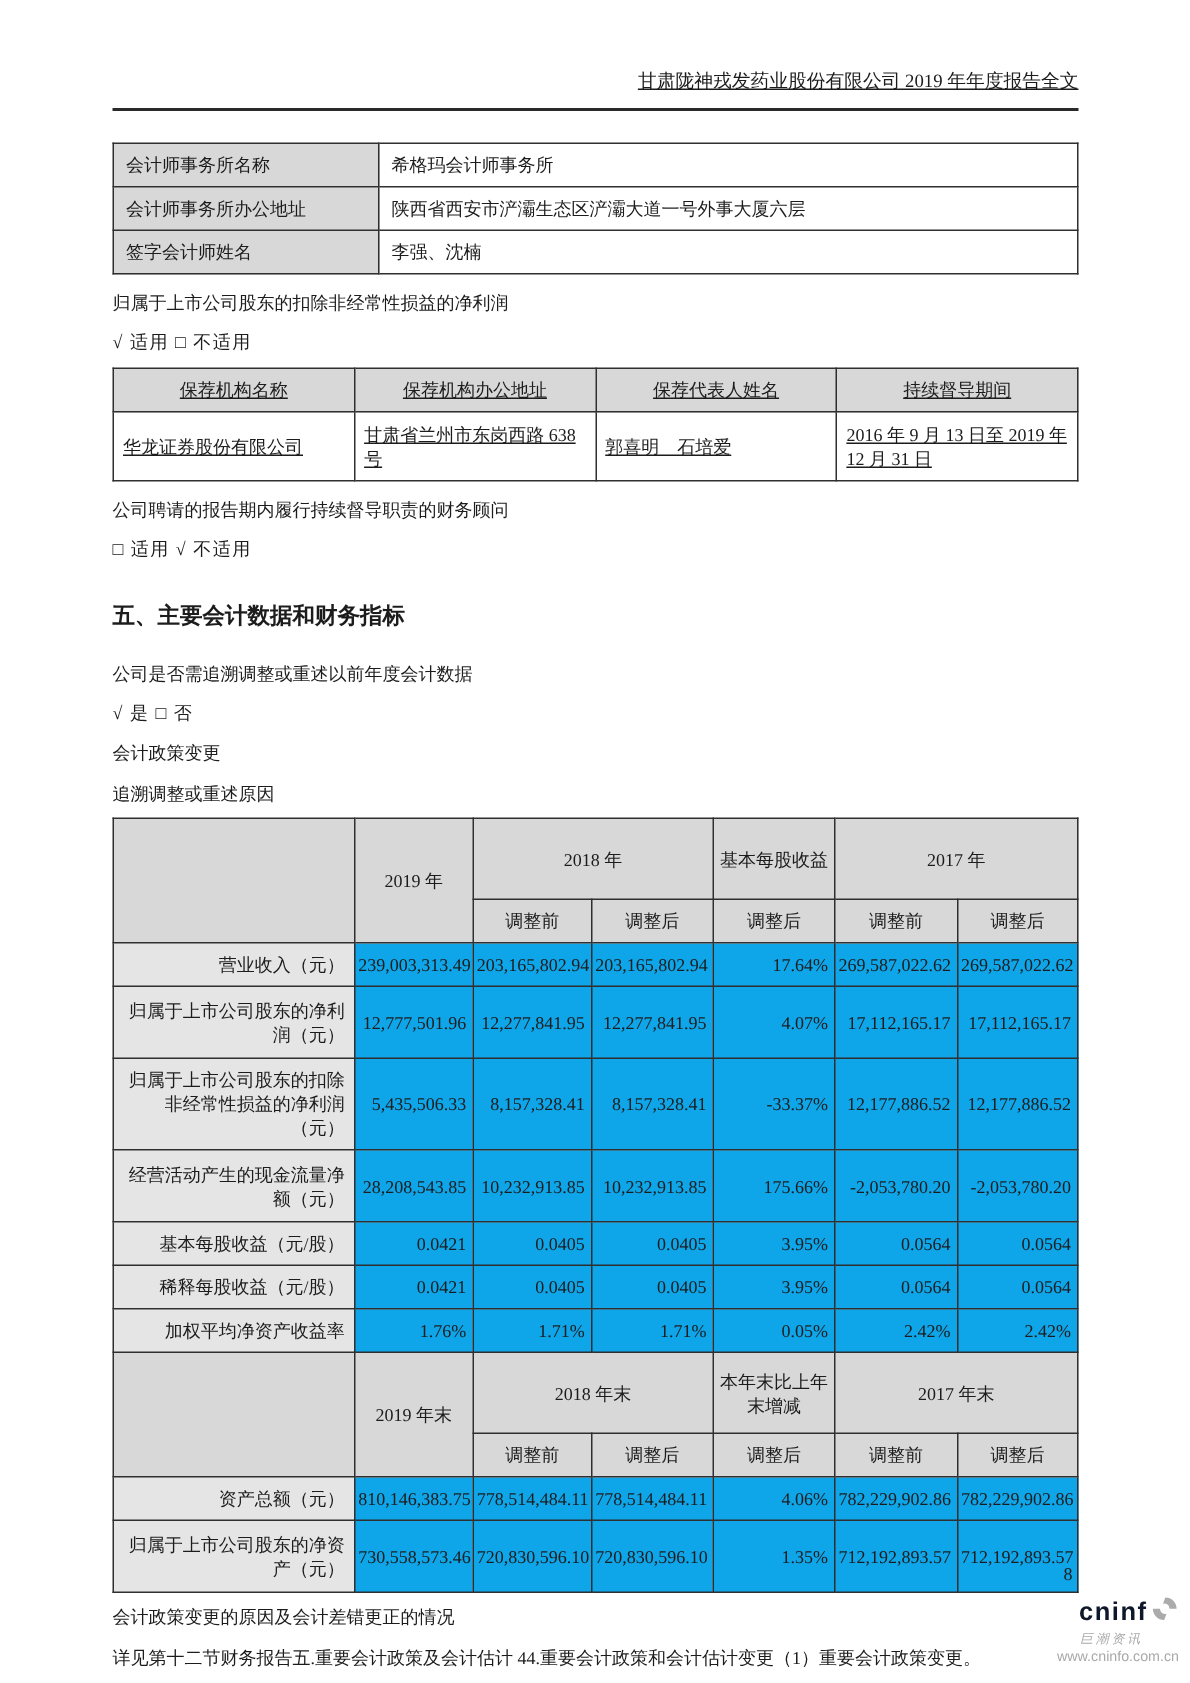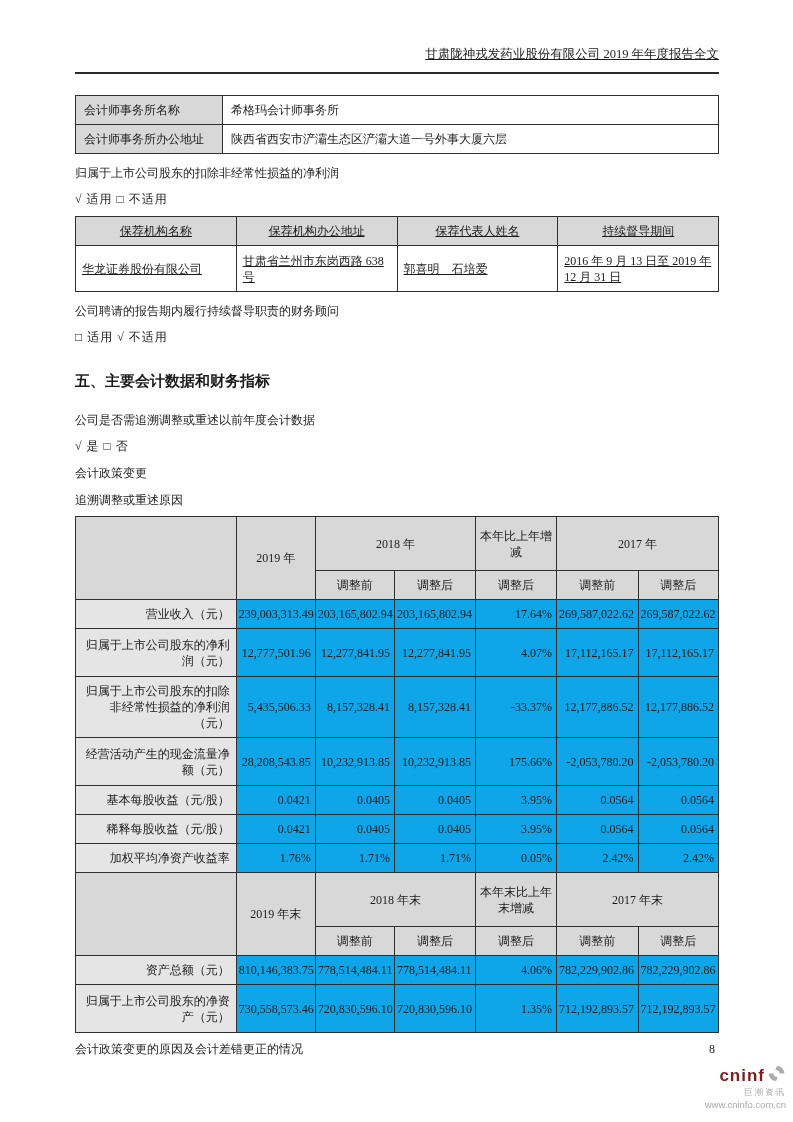--- a/index.html
+++ b/index.html
@@ -37,21 +37,21 @@
   td, th {
     border: 1px solid #2f2f2f;
     vertical-align: middle;
     font-weight: normal;
     line-height: 16px;
   }
   .g { background: #d8d8d8; }
   
   .kv-table { margin-top: 21px; }
   .kv-table td { padding: 6px 8px; text-align: left; height: 29px; }
-  .kv-table .c1 { width: 147px; }
+  .kv-table .c1 { width: 177px; }
   
   .sp-table { margin-top: 9px; text-decoration: underline; }
   .sp-table th { padding: 6px 4px; text-align: center; height: 29px; }
   .sp-table td { padding: 5px 4px 5px 6px; text-align: left; height: 46px; }
   .sp-table col { width: 25%; }
   
   .section-title {
     font-size: 15px;
     font-weight: bold;
     margin-top: 27px;
@@ -72,42 +72,46 @@
     position: absolute; top: 1042px; right: 78px;
     font-size: 12px;
   }
   .cninfo-logo {
     position: absolute; right: 7px; bottom: 13px;
     text-align: right; color: #a9a9a9;
     font-family: "Liberation Sans", "DejaVu Sans", sans-serif;
     line-height: 1;
   }
   .cninfo-logo .brand-row { display: flex; align-items: center; justify-content: flex-end; gap: 2px; }
-  .cninfo-logo .brand { font-size: 17px; font-weight: bold; letter-spacing: 1px; color: #7f1d1d; }
-  .cninfo-logo .cn { font-size: 8.5px; margin-top: 2px; letter-spacing: 2px; }
+  .cninfo-logo .brand { font-size: 17px; font-weight: bold; letter-spacing: 1px; color: #0f172a; }
+  .cninfo-logo .cn { font-size: 8.5px; margin-top: 2px; margin-right: 24px; letter-spacing: 2px; font-style: italic; }
   .cninfo-logo .url { font-size: 9.5px; margin-top: 3px; color: #a9a9a9; }
 </style>
 </head>
 <body>
 
 <div class="page">
 
   <div class="doc-header">
     <span>甘肃陇神戎发药业股份有限公司 2019 年年度报告全文</span>
   </div>
 
   <table class="kv-table">
     <tbody>
         <tr>
       <td class="g c1">会计师事务所名称</td>
       <td>希格玛会计师事务所</td>
     </tr>
     <tr>
       <td class="g c1">会计师事务所办公地址</td>
       <td>陕西省西安市浐灞生态区浐灞大道一号外事大厦六层</td>
+    </tr>
+    <tr>
+      <td class="g c1">签字会计师姓名</td>
+      <td>李强、沈楠</td>
     </tr>
   </tbody>
     </table>
 
   <p class="para">归属于上市公司股东的扣除非经常性损益的净利润</p>
   <p class="check">√ 适用 □ 不适用</p>
 
   <table class="sp-table">
     <colgroup>
         <col>
@@ -150,21 +154,21 @@
         <col style="width:12.6%">
         <col style="width:12.7%">
         <col style="width:12.5%">
     </colgroup>
 
     <tbody>
         <tr class="hA">
       <th rowspan="2"></th>
       <th rowspan="2">2019 年</th>
       <th colspan="2">2018 年</th>
-      <th>本年比上年增减</th>
+      <th>基本每股收益</th>
       <th colspan="2">2017 年</th>
     </tr>
     <tr class="hB">
       <th>调整前</th>
       <th>调整后</th>
       <th>调整后</th>
       <th>调整前</th>
       <th>调整后</th>
     </tr>
     <tr class="r1">
@@ -260,20 +264,21 @@
       <td class="num">720,830,596.10</td>
       <td class="num">720,830,596.10</td>
       <td class="num">1.35%</td>
       <td class="num">712,192,893.57</td>
       <td class="num">712,192,893.57</td>
     </tr>
   </tbody>
     </table>
 
   <p class="para" style="margin-top:9px">会计政策变更的原因及会计差错更正的情况</p>
+  <p class="para">详见第十二节财务报告五.重要会计政策及会计估计 44.重要会计政策和会计估计变更（1）重要会计政策变更。</p>
 
 </div>
 
 <div class="page-number">8</div>
 
 <div class="cninfo-logo">
   <div class="brand-row">
     <span class="brand">cninf</span>
     <span>
       <svg width="19" height="19" viewBox="0 0 24 24" aria-hidden="true">

